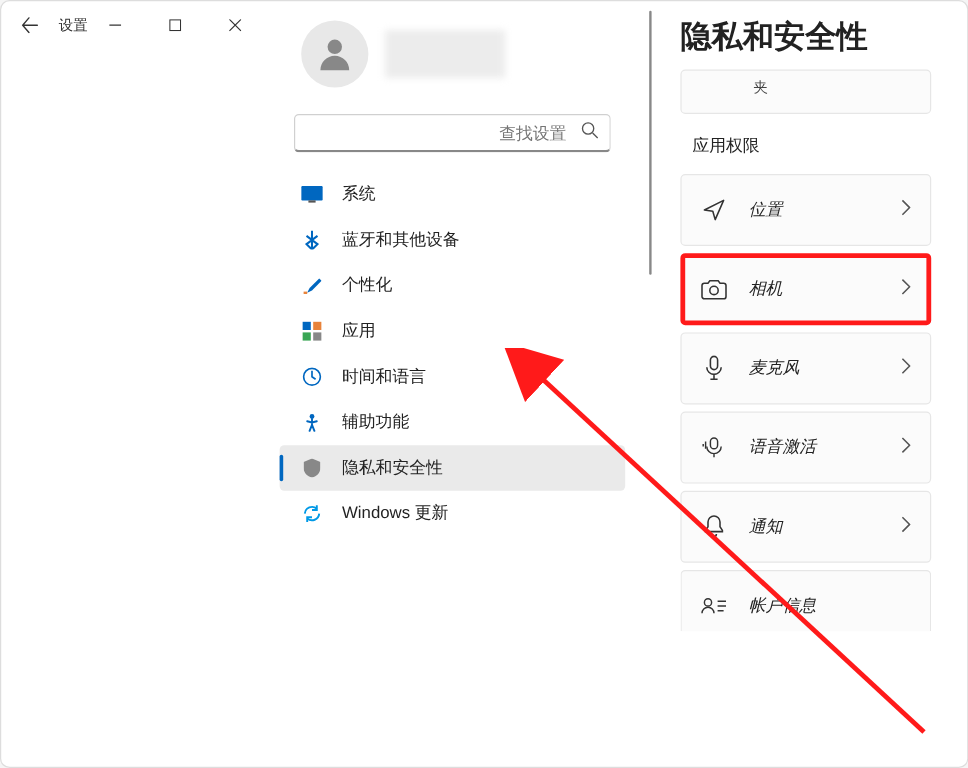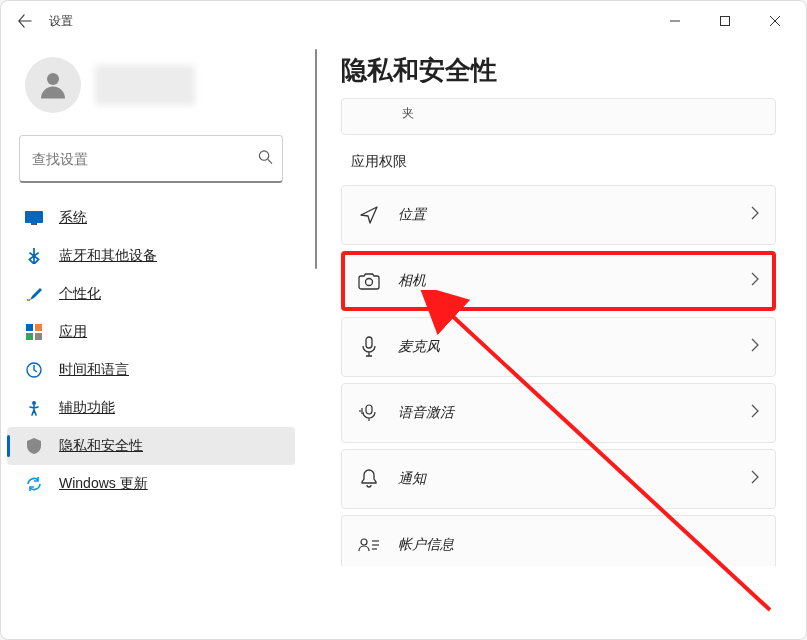--- a/index.html
+++ b/index.html
@@ -11,21 +11,21 @@
       overflow: hidden;
       position: relative;
     }
     .window {
       background: #fff;
       width: 807px;
       height: 640px;
       border: 1px solid #ddd;
       border-radius: 8px;
       display: flex;
-      flex-direction: column;
+      flex-direction: row;
     }
     .titlebar {
       height: 40px;
       display: flex;
       align-items: center;
       padding: 0 8px;
     }
     .back-btn {
       width: 32px;
       height: 32px;
@@ -84,48 +84,48 @@
       height: 40px;
       background: #ececec;
       filter: blur(3px);
     }
     .search {
       margin: 6px 18px 16px;
       position: relative;
     }
     .search input {
       width: 100%;
-      height: 48px;
+      height: 32px;
       background: #fff;
       border: 1px solid #d0d0d0;
       border-bottom: 2px solid #888;
       border-radius: 4px;
       padding: 0 36px 0 12px;
       font-size: 14px;
       color: #555;
+      text-align: right;
     }
     .search-icon {
       position: absolute;
       right: 10px;
       top: 50%;
       transform: translateY(-50%);
     }
     .nav {
       list-style: none;
     }
     .nav-item {
       display: flex;
       align-items: center;
       padding: 10px 24px;
       gap: 16px;
       cursor: pointer;
       font-size: 14px;
       color: #222;
       position: relative;
-      text-decoration: underline;
     }
     .nav-item.selected {
       background: #eaeaea;
       border-radius: 4px;
       margin: 0 6px;
       padding: 10px 18px;
     }
     .nav-item.selected::before {
       content: "";
       position: absolute;

